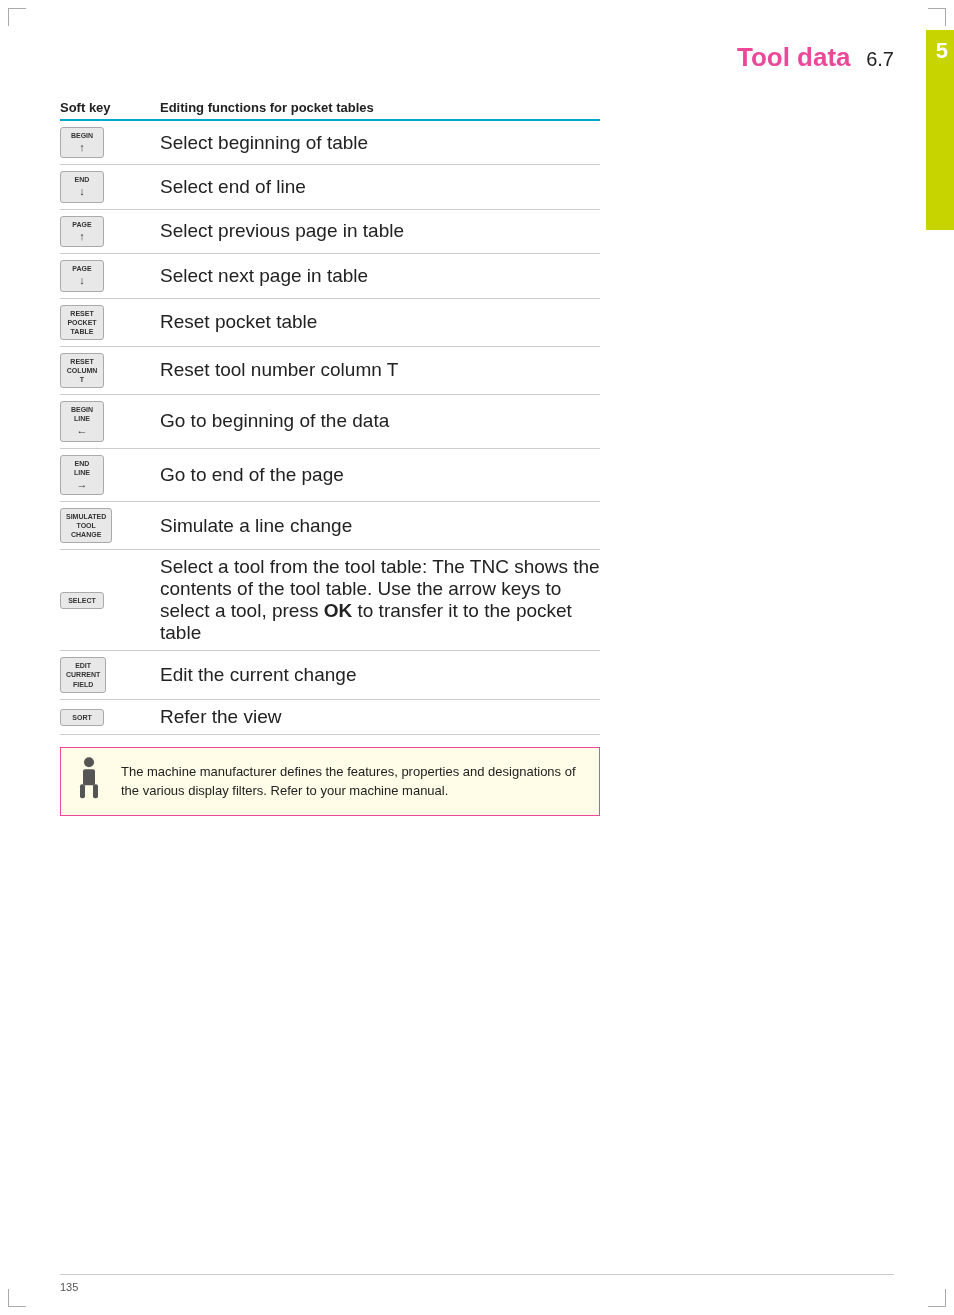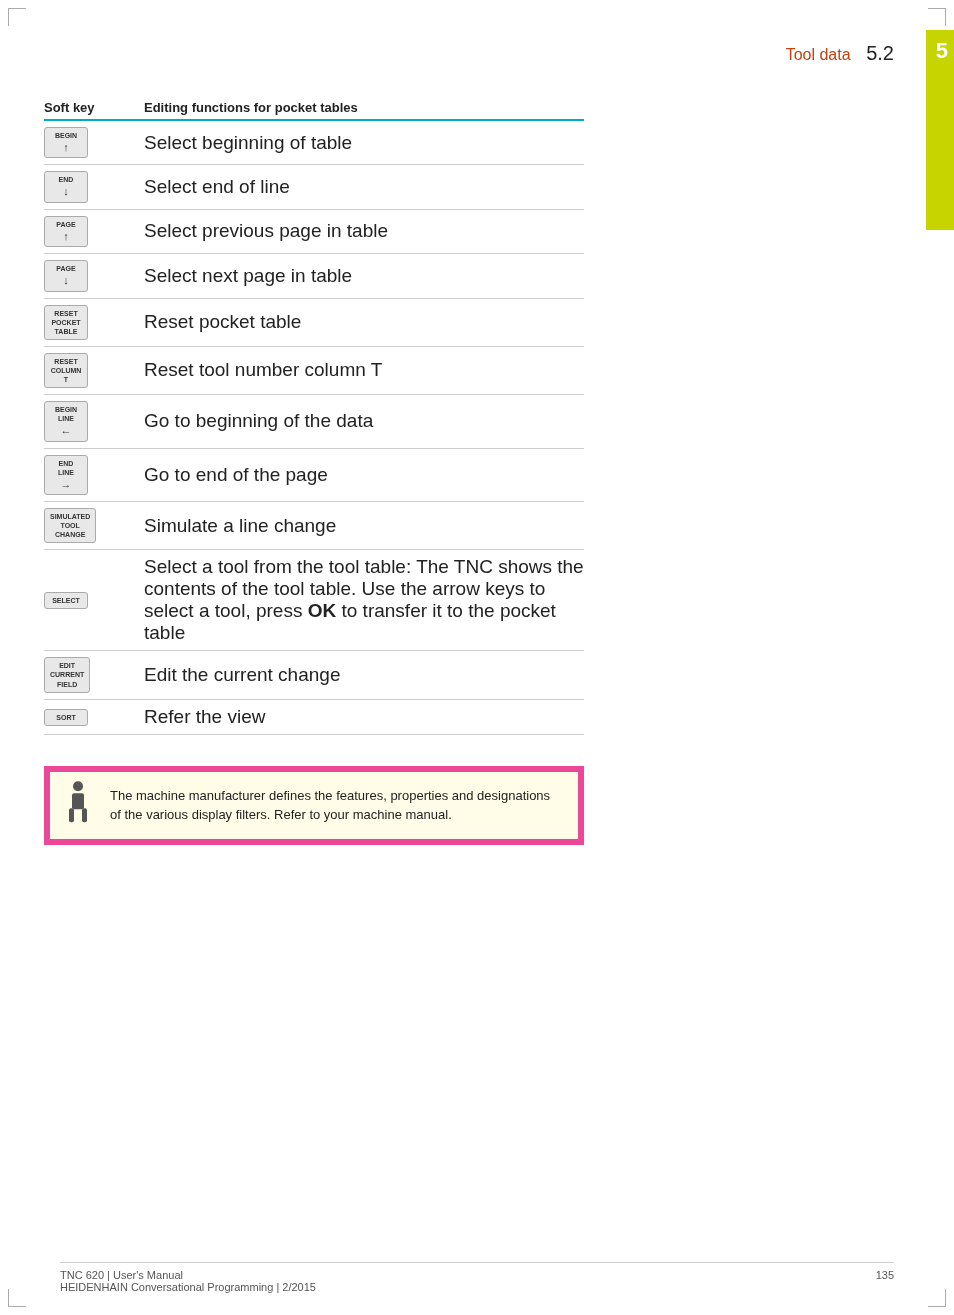--- a/index.html
+++ b/index.html
@@ -46,35 +46,35 @@
     }
 
     
     .page-header {
       position: absolute;
       top: 42px;
       right: 60px;
       text-align: right;
     }
     .page-header-title {
-      font-size: 16px;
-      font-weight: normal;
-      color: #c2410c;
+      font-size: 26px;
+      font-weight: bold;
+      color: #ec4899;
     }
     .page-header-section {
       font-size: 20px;
       color: #222;
       margin-left: 12px;
     }
 
     
     .main-content {
       position: absolute;
       top: 100px;
-      left: 44px;
+      left: 60px;
       width: 820px;
     }
 
     
     .soft-key-table {
       width: 540px;
       border-collapse: collapse;
     }
 
     .table-header-row {
@@ -127,22 +127,22 @@
     .key-btn .key-text {
       display: block;
       font-size: 7px;
       font-weight: bold;
       color: #333;
       text-align: center;
     }
 
     
     .note-box {
-      margin-top: 31px;
-      border: 6px solid #ec4899;
+      margin-top: 12px;
+      border: 1px solid #ec4899;
       background: #fffde8;
       width: 540px;
       padding: 14px 14px 14px 60px;
       position: relative;
       font-size: 13px;
       line-height: 1.5;
     }
     .note-icon {
       position: absolute;
       left: 10px;
@@ -172,21 +172,21 @@
 <div class="corner-mark corner-tl"></div>
 <div class="corner-mark corner-tr"></div>
 <div class="corner-mark corner-bl"></div>
 <div class="corner-mark corner-br"></div>
 
 <div class="green-tab"></div>
 <div class="chapter-number">5</div>
 
 <div class="page-header">
   <span class="page-header-title">Tool data</span>
-  <span class="page-header-section">5.2</span>
+  <span class="page-header-section">6.7</span>
 </div>
 
 <div class="main-content">
   <table class="soft-key-table">
     <thead>
       <tr class="table-header-row">
         <th class="th-softkey">Soft key</th>
         <th class="th-desc">Editing functions for pocket tables</th>
       </tr>
     </thead>
@@ -251,18 +251,14 @@
         <rect x="10" y="15" width="12" height="16" rx="2" fill="#555"></rect>
         <rect x="7" y="30" width="5" height="14" rx="2" fill="#555"></rect>
         <rect x="20" y="30" width="5" height="14" rx="2" fill="#555"></rect>
       </svg>
     </div>
     <span>The machine manufacturer defines the features, properties and designations of the various display filters. Refer to your machine manual.</span>
   </div>
 </div>
 
 <div class="page-footer">
-  <div>
-    <div>TNC 620 | User's Manual</div>
-    <div>HEIDENHAIN Conversational Programming | 2/2015</div>
-  </div>
   <div>135</div>
 </div>
 
 </body></html>

